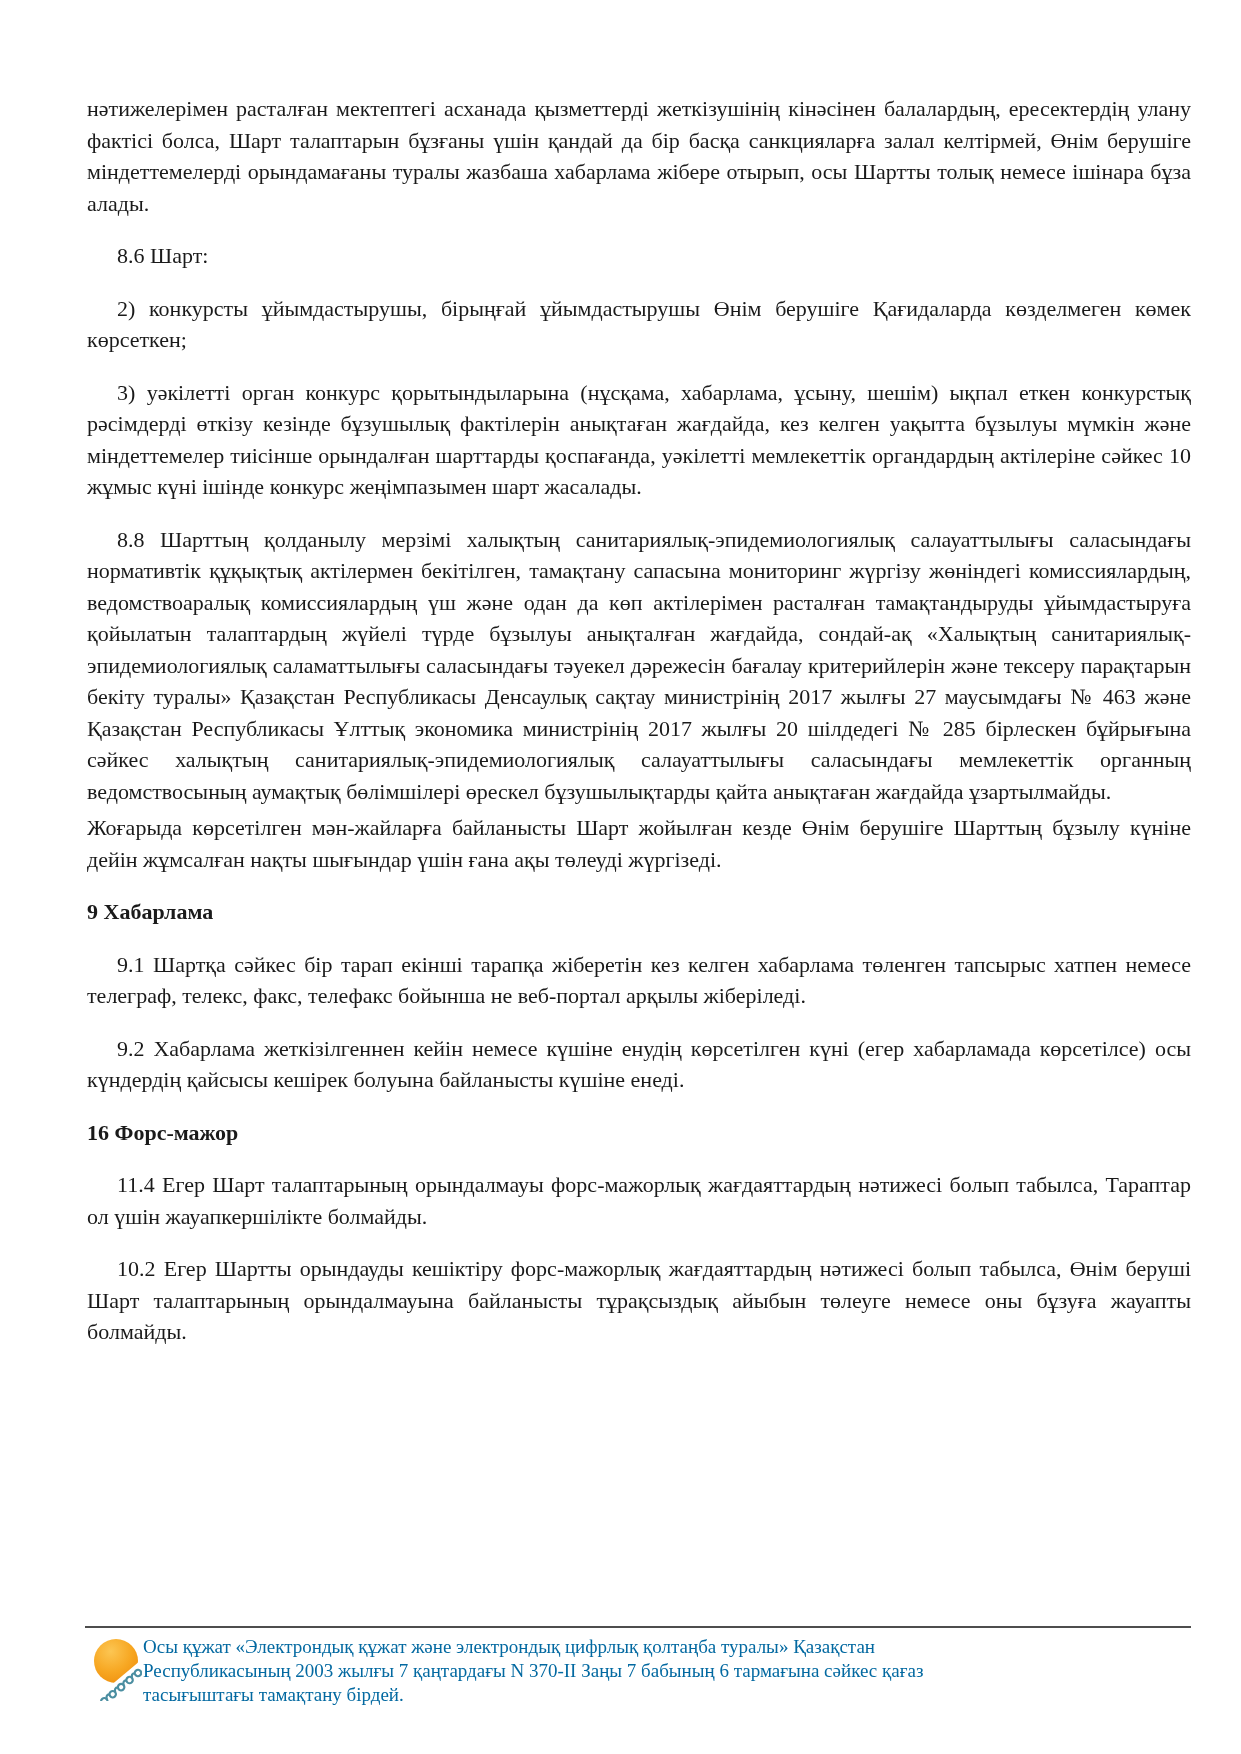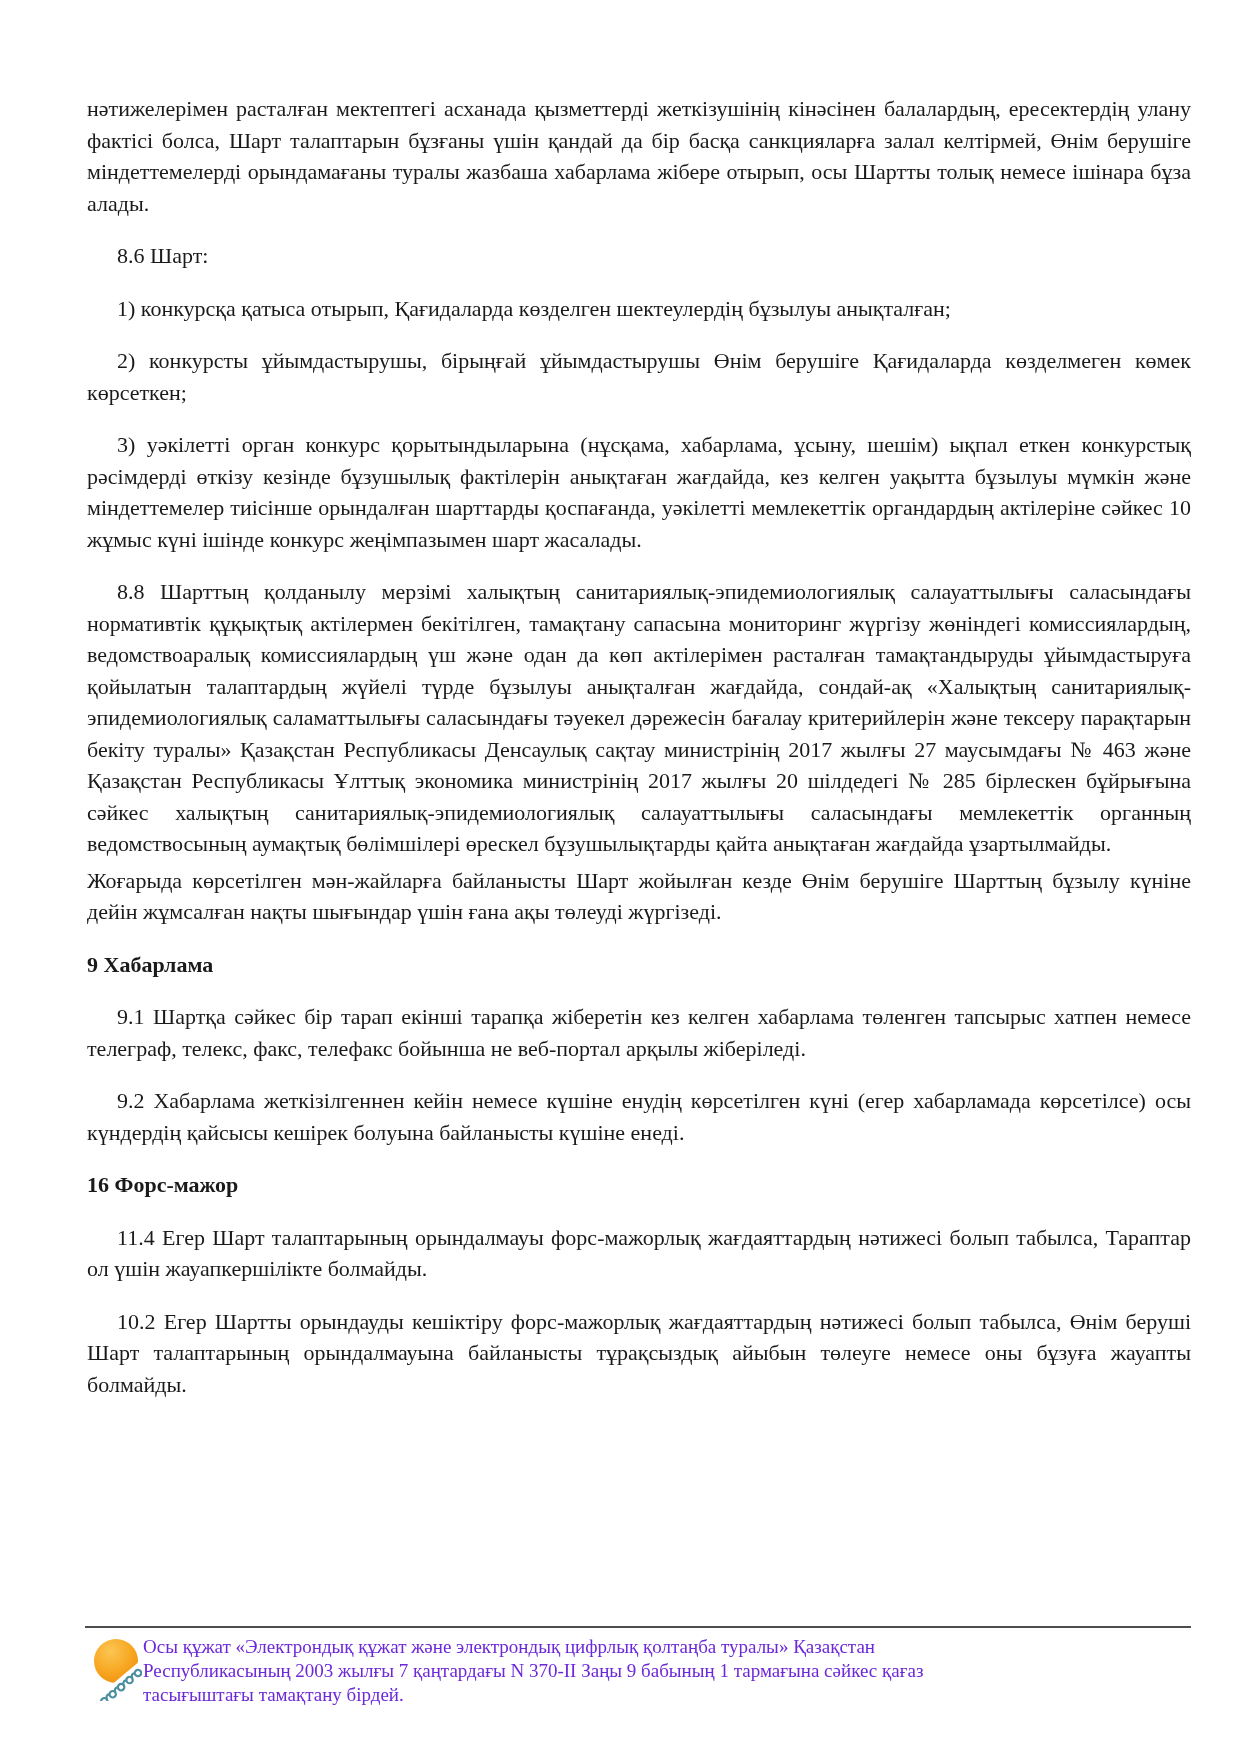--- a/index.html
+++ b/index.html
@@ -52,32 +52,31 @@
     position: absolute;
     left: 9px;
     top: 11px;
     width: 48px;
     height: 62px;
   }
   .footer-text {
     font-size: 19px;
     line-height: 24px;
     text-align: left;
-    color: #6d28d9;
+    color: #0369a1;
   }
 </style>
 </head>
 <body>
 
 <div class="page">
 
   <div class="content">
     <p class="para no-indent">нәтижелерімен расталған мектептегі асханада қызметтерді жеткізушінің кінәсінен балалардың, ересектердің улану фактісі болса, Шарт талаптарын бұзғаны үшін қандай да бір басқа санкцияларға залал келтірмей, Өнім берушіге міндеттемелерді орындамағаны туралы жазбаша хабарлама жібере отырып, осы Шартты толық немесе ішінара бұза алады.</p>
     <p class="para">8.6 Шарт:</p>
-    <p class="para">1) конкурсқа қатыса отырып, Қағидаларда көзделген шектеулердің бұзылуы анықталған;</p>
     <p class="para">2) конкурсты ұйымдастырушы, бірыңғай ұйымдастырушы Өнім берушіге Қағидаларда көзделмеген көмек көрсеткен;</p>
     <p class="para">3) уәкілетті орган конкурс қорытындыларына (нұсқама, хабарлама, ұсыну, шешім) ықпал еткен конкурстық рәсімдерді өткізу кезінде бұзушылық фактілерін анықтаған жағдайда, кез келген уақытта бұзылуы мүмкін және міндеттемелер тиісінше орындалған шарттарды қоспағанда, уәкілетті мемлекеттік органдардың актілеріне сәйкес 10 жұмыс күні ішінде конкурс жеңімпазымен шарт жасалады.</p>
     <p class="para no-gap">8.8 Шарттың қолданылу мерзімі халықтың санитариялық-эпидемиологиялық салауаттылығы саласындағы нормативтік құқықтық актілермен бекітілген, тамақтану сапасына мониторинг жүргізу жөніндегі комиссиялардың, ведомствоаралық комиссиялардың үш және одан да көп актілерімен расталған тамақтандыруды ұйымдастыруға қойылатын талаптардың жүйелі түрде бұзылуы анықталған жағдайда, сондай-ақ «Халықтың санитариялық-эпидемиологиялық саламаттылығы саласындағы тәуекел дәрежесін бағалау критерийлерін және тексеру парақтарын бекіту туралы» Қазақстан Республикасы Денсаулық сақтау министрінің 2017 жылғы 27 маусымдағы № 463 және Қазақстан Республикасы Ұлттық экономика министрінің 2017 жылғы 20 шілдедегі № 285 бірлескен бұйрығына сәйкес халықтың санитариялық-эпидемиологиялық салауаттылығы саласындағы мемлекеттік органның ведомствосының аумақтық бөлімшілері өрескел бұзушылықтарды қайта анықтаған жағдайда ұзартылмайды.</p>
     <p class="para no-indent">Жоғарыда көрсетілген мән-жайларға байланысты Шарт жойылған кезде Өнім берушіге Шарттың бұзылу күніне дейін жұмсалған нақты шығындар үшін ғана ақы төлеуді жүргізеді.</p>
 
     <div class="para heading">9 Хабарлама</div>
     <p class="para">9.1 Шартқа сәйкес бір тарап екінші тарапқа жіберетін кез келген хабарлама төленген тапсырыс хатпен немесе телеграф, телекс, факс, телефакс бойынша не веб-портал арқылы жіберіледі.</p>
     <p class="para">9.2 Хабарлама жеткізілгеннен кейін немесе күшіне енудің көрсетілген күні (егер хабарламада көрсетілсе) осы күндердің қайсысы кешірек болуына байланысты күшіне енеді.</p>
 
     <div class="para heading">16 Форс-мажор</div>
@@ -107,18 +106,18 @@
             <path d="M14.2,50 q2,-4 5,-2"></path>
             <circle cx="22" cy="50" r="3.2"></circle>
             <path d="M25.2,50 q2,-4 5,-2"></path>
             <circle cx="33" cy="50" r="3.2"></circle>
             <path d="M36.2,50 q2,-4 5,-2"></path>
             <circle cx="44" cy="50" r="3.2"></circle>
           </g>
         </g>
       </svg>
       <div class="footer-text">Осы құжат «Электрондық құжат және электрондық цифрлық қолтаңба туралы» Қазақстан</div>
-      <div class="footer-text">Республикасының 2003 жылғы 7 қаңтардағы N 370-II Заңы 9 бабының 1 тармағына сәйкес қағаз</div>
+      <div class="footer-text">Республикасының 2003 жылғы 7 қаңтардағы N 370-II Заңы 7 бабының 6 тармағына сәйкес қағаз</div>
       <div class="footer-text">тасығыштағы тамақтану бірдей.</div>
     </div>
   </div>
 
 </div>
 
 </body></html>

